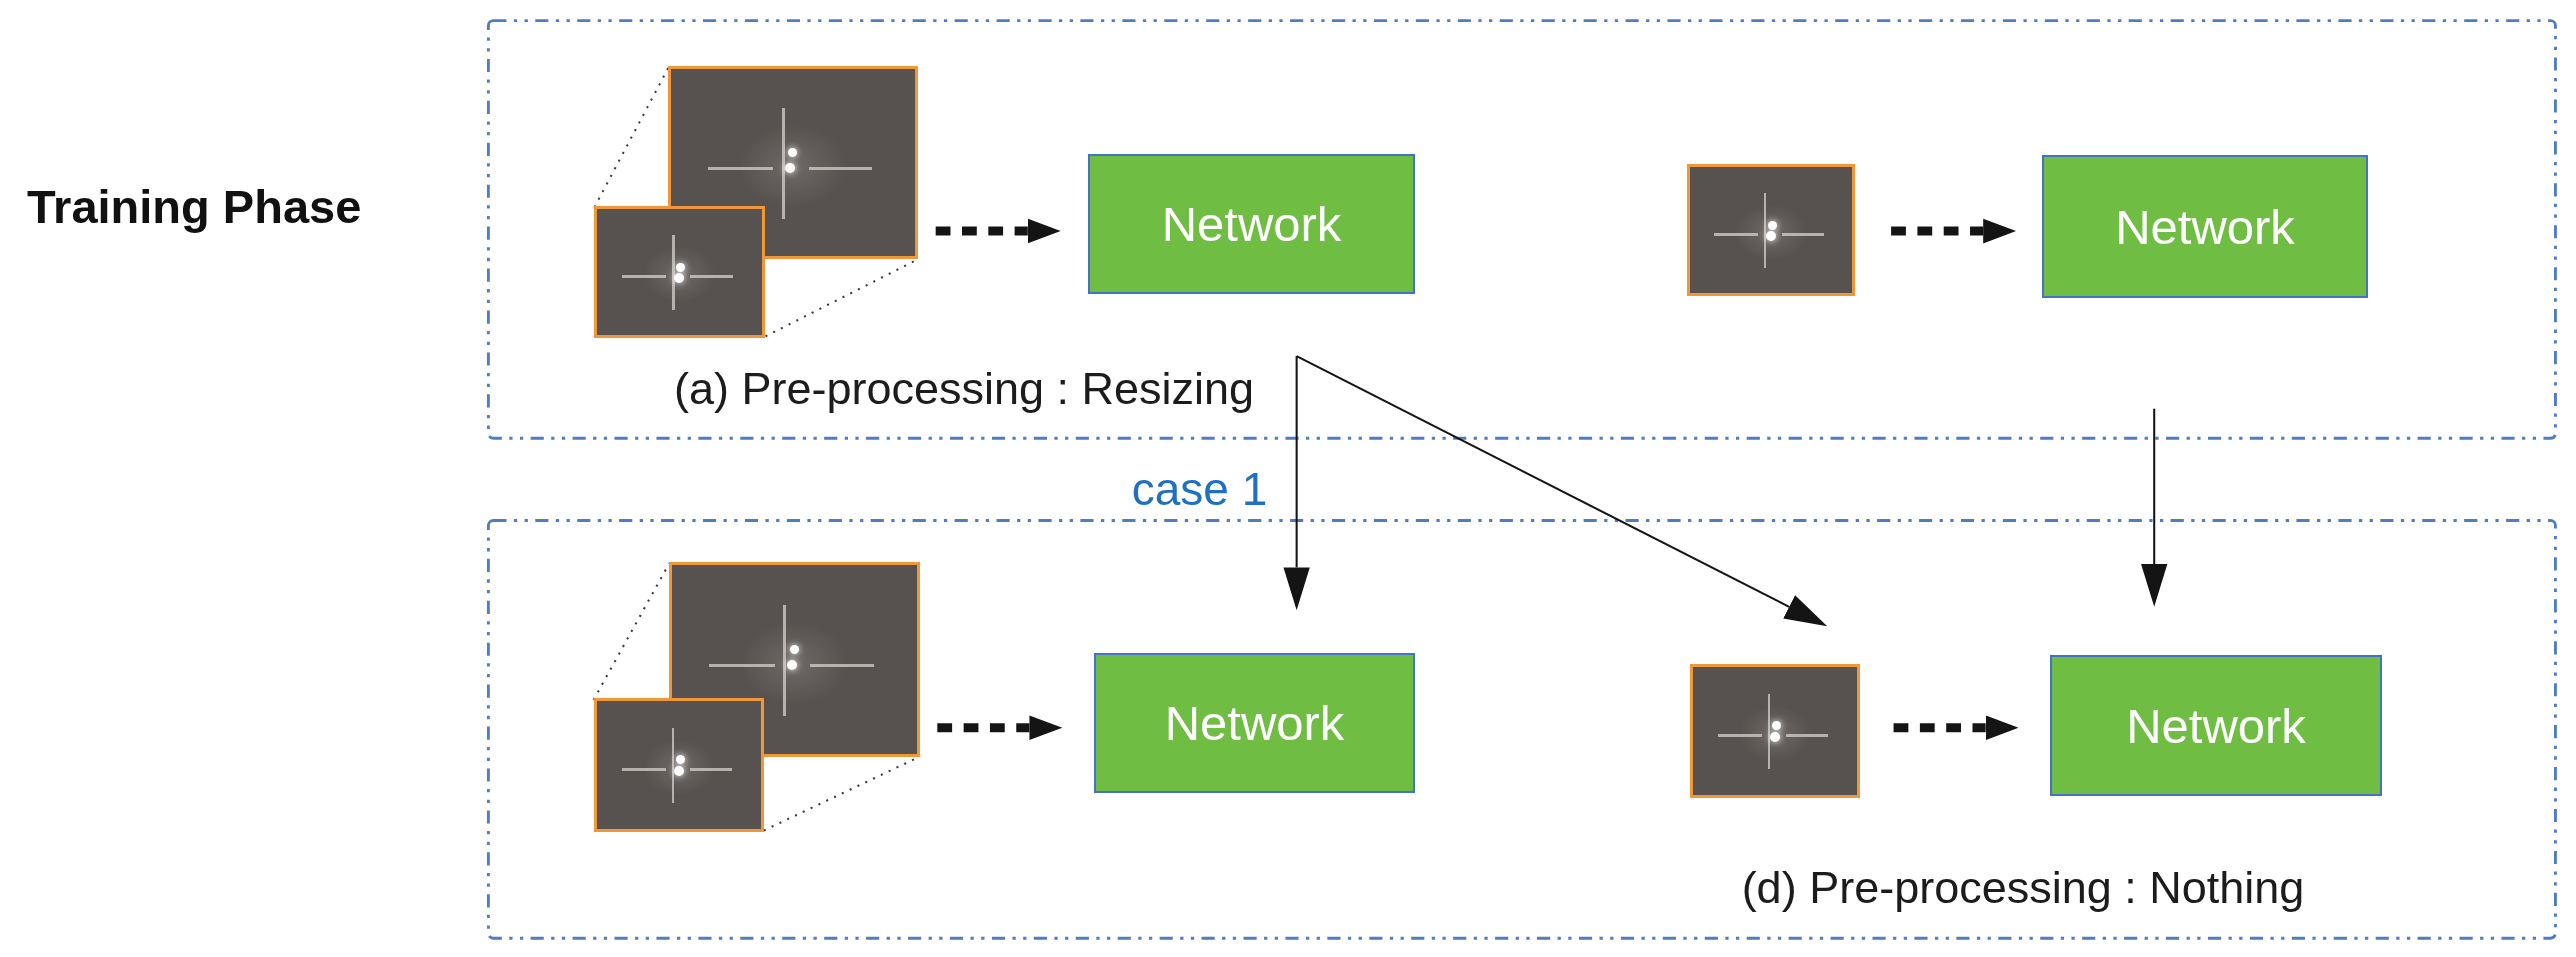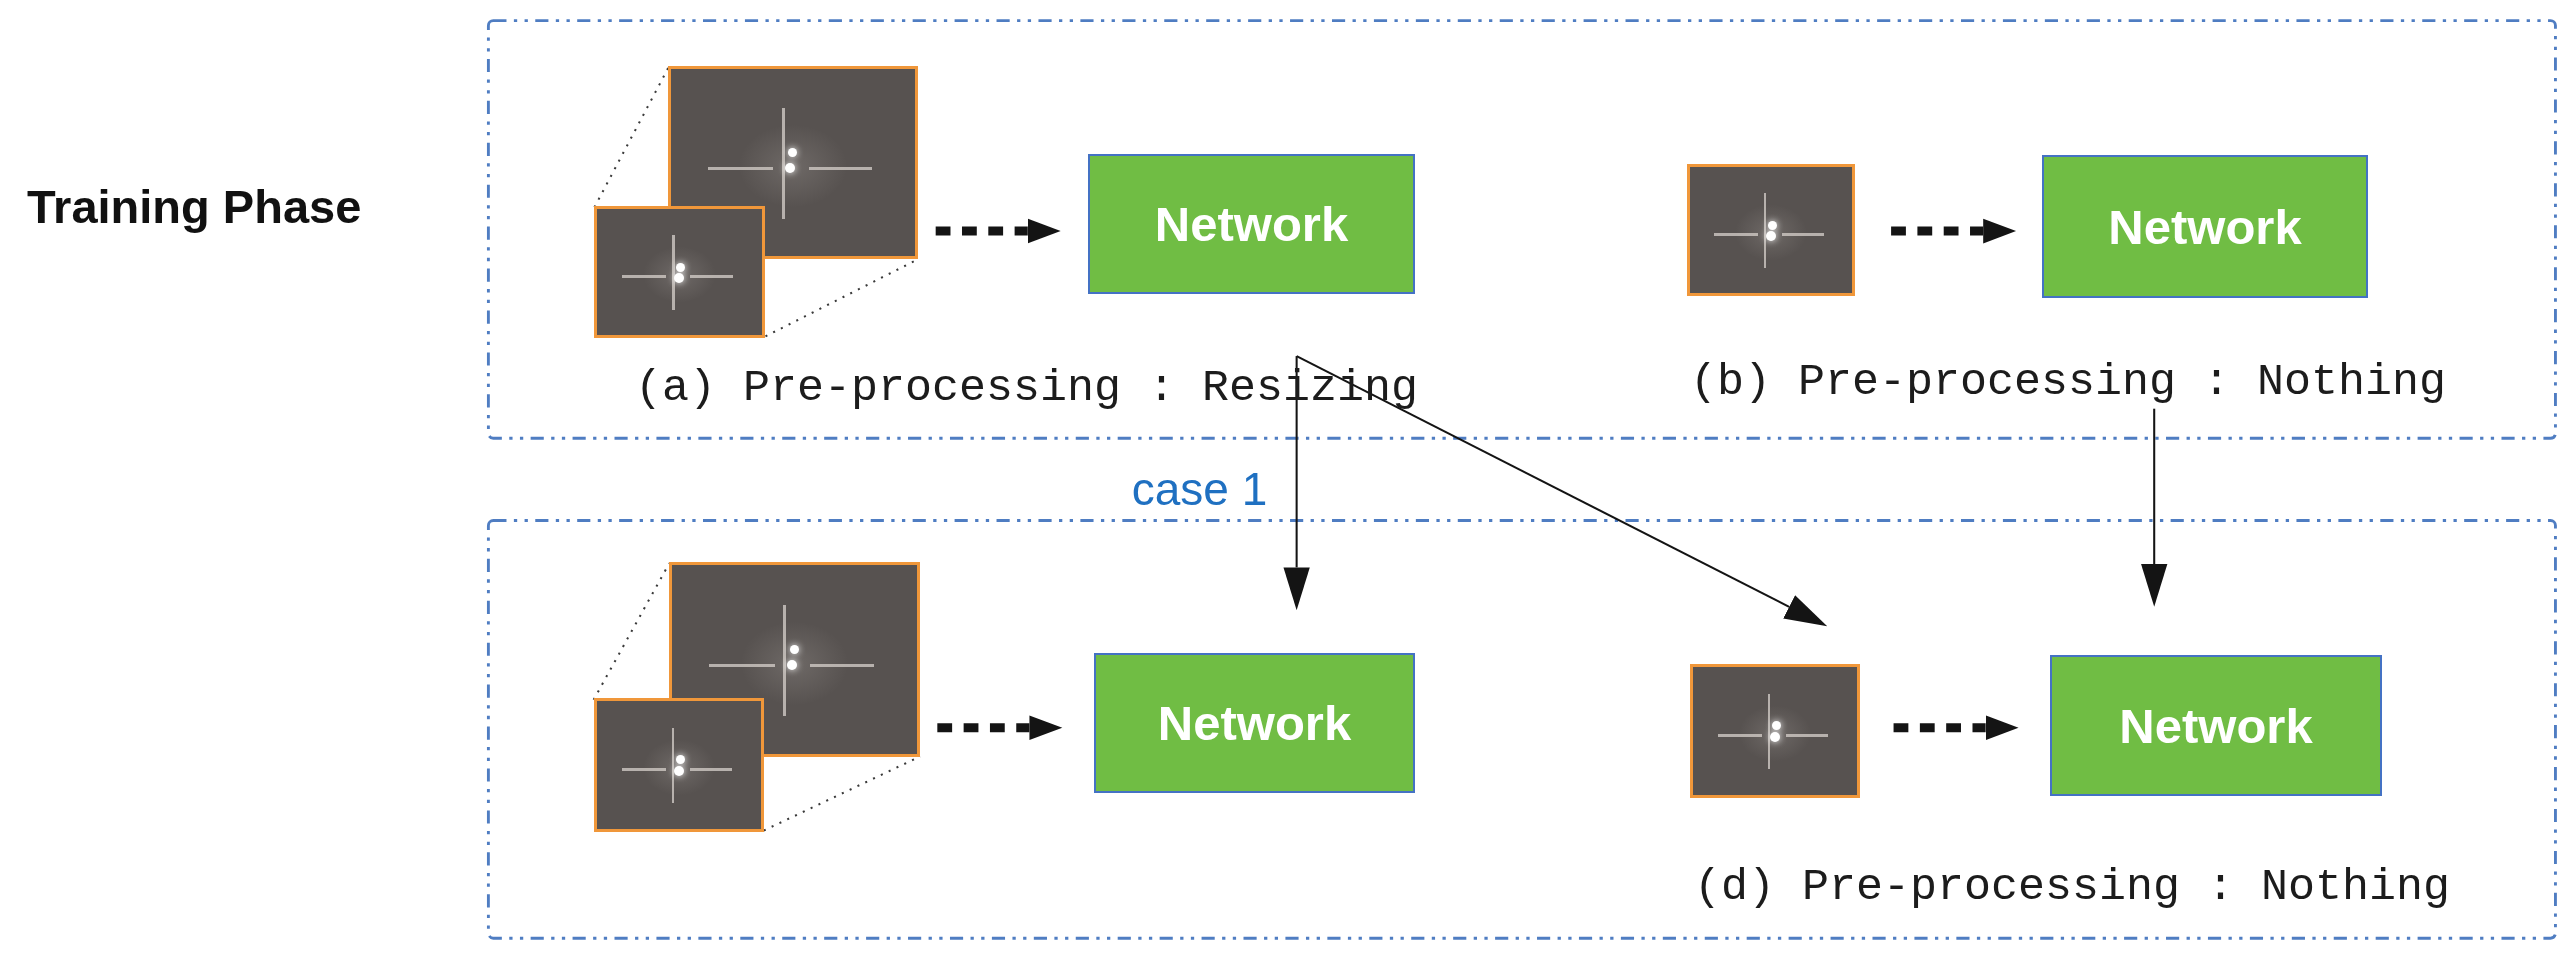--- a/index.html
+++ b/index.html
@@ -22,29 +22,29 @@
     font-family:"Liberation Sans","DejaVu Sans",sans-serif;
   }
   .overlay{position:absolute;left:0;top:0;width:2576px;height:958px;}
   .panel-border{fill:none;stroke:var(--panel-border-blue);stroke-width:3.5;stroke-dasharray:16 9 4 9 4 9;}
   .connector{stroke:var(--connector-gray);stroke-width:2.5;stroke-dasharray:2.5 8;fill:none;}
   .dashed-arrow{stroke:var(--arrow-black);stroke-width:11;stroke-dasharray:18 14;fill:none;}
   .case-arrow{stroke:var(--arrow-black);stroke-width:2.5;fill:none;}
   .arrow-head{fill:var(--arrow-black);}
 
   .phase-label{position:absolute;font-size:47px;font-weight:bold;color:var(--phase-text);white-space:nowrap;}
-  .caption{position:absolute;font-size:45px;color:var(--caption-text);white-space:nowrap;width:658px;font-family:Liberation Mono, monospace;}
+  .caption{position:absolute;font-size:45px;color:var(--caption-text);text-align:center;white-space:nowrap;width:658px;}
   .case-label{position:absolute;font-size:46px;color:var(--case-label-blue);width:247px;text-align:center;white-space:nowrap;}
 
   .network{
     position:absolute;background:var(--network-fill-green);
     border:2.5px solid var(--network-border-blue);box-sizing:border-box;
     display:flex;align-items:center;justify-content:center;
   }
-  .network span{color:var(--network-text);font-size:49px;font-weight:bold;}
+  .network span{color:var(--network-text);font-size:49px;font-weight:normal;}
 
   .ir-image{
     position:absolute;background:var(--image-bg-gray);
     border:3.3px solid var(--image-border-orange);box-sizing:border-box;
   }
   .z1{z-index:1}.z2{z-index:2}
   .crosshair-v{position:absolute;left:45.5%;top:21%;width:2.5px;height:59%;background:var(--crosshair-gray);opacity:.8;}
   .crosshair-h-left{position:absolute;left:15%;top:52.5%;width:27%;height:2.5px;background:var(--crosshair-gray);opacity:.8;}
   .crosshair-h-right{position:absolute;left:56.5%;top:52.5%;width:26%;height:2.5px;background:var(--crosshair-gray);opacity:.8;}
   .dot-top{position:absolute;left:48%;top:42.5%;width:9px;height:9px;border-radius:50%;background:#fff;box-shadow:0 0 7.4px rgba(255,255,255,.95);}
@@ -146,19 +146,18 @@
     <span>Network</span>
   </div>
   <div class="network" style="left:1094px;top:653px;width:321px;height:140px">
     <span>Network</span>
   </div>
   <div class="network" style="left:2050px;top:655px;width:332px;height:141px">
     <span>Network</span>
   </div>
 
   <div class="caption" style="left:635px;top:363px">(a) Pre-processing : Resizing</div>
-  <div class="caption" style="left:1690px;top:357px">(b) Pre-processing : Nothing</div>
   <div class="caption" style="left:1694px;top:862px">(d) Pre-processing : Nothing</div>
 
   <div class="case-label" style="left:1076px;top:462px">case 1</div>
 
 </div>
 
 
 </body></html>

